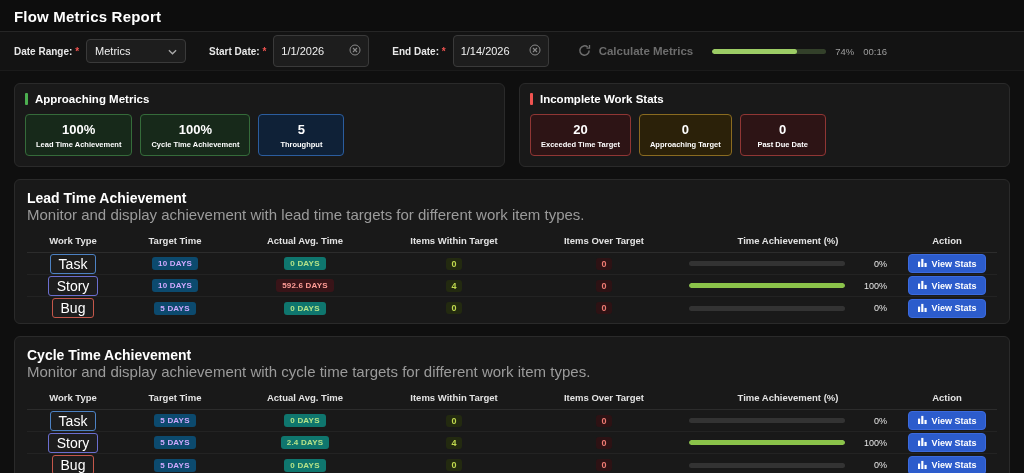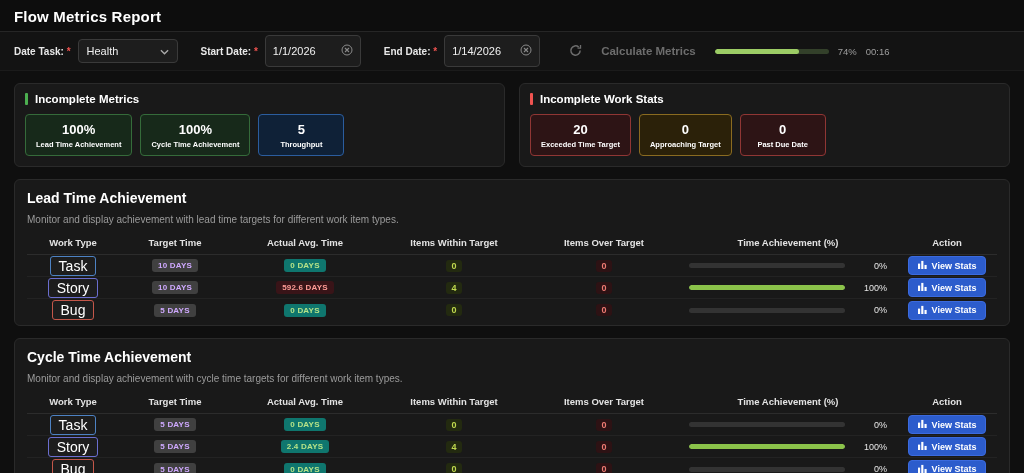--- a/index.html
+++ b/index.html
@@ -35,21 +35,21 @@
     display:flex; align-items:center; gap:5px;
     width:96px; height:32px; padding:0 7px;
     background:#1d1d1d; border:1px solid #3a3a3a; border-radius:4px;
   }
   .input-wrap input {
     background:transparent; border:none; outline:none;
     color:#f0f0f0; font-size:11px; width:100%; font-family:inherit;
   }
   .clear-btn { display:flex; align-items:center; background:none; border:none; cursor:pointer; padding:0; }
   .calc-btn {
-    display:flex; align-items:center; gap:19px;
+    display:flex; align-items:center; gap:8px;
     background:transparent; border:none;
     color:#6d6d6d; font-size:11.5px; font-weight:bold;
     margin-left:20px; cursor:default; font-family:inherit;
   }
   .tprogress {
     width:114px; height:5px; border-radius:3px;
     background:#33402a; overflow:hidden; margin-left:10px;
   }
   .tprogress .fill { height:100%; background:#9ccc65; border-radius:3px; width:0; }
   .meta { font-size:9.5px; color:#9e9e9e; }
@@ -68,41 +68,41 @@
   .card .val { font-size:13px; font-weight:bold; }
   .card .cl { font-size:7.5px; font-weight:bold; margin-top:3px; white-space:nowrap; }
   .card.green { background:#17291a; border-color:#356b3a; }
   .card.blue  { background:#0f2137; border-color:#2b5d9e; }
   .card.red   { background:#2d1415; border-color:#903634; }
   .card.amber { background:#2b2109; border-color:#8a6b20; }
 
   
   .table-panel { padding:10px 12px 4px; }
   .tp-title { font-size:14px; font-weight:bold; }
-  .tp-sub { font-size:10px; color:#9b9b9b; margin-top:8px; }
+  .tp-sub { font-size:15px; color:#9b9b9b; margin-top:0; }
   .grid { margin-top:8px; }
   .thead, .trow {
     display:grid;
     grid-template-columns:92px 112px 148px 150px 150px 218px 1fr;
     align-items:center;
   }
   .thead { border-bottom:1px solid #2c2c2c; padding:4px 0 6px; }
   .th { font-size:9.5px; font-weight:bold; color:#e3e3e3; text-align:center; }
   .trow { border-bottom:1px solid #232323; height:22px; }
   .trow:last-child { border-bottom:none; }
   .cell { display:flex; justify-content:center; align-items:center; }
   .wt {
     border:1px solid; border-radius:3px; font-size:14px; color:#fff;
     padding:1px 8px; background:rgba(255,255,255,0.02);
   }
   .wt-task  { border-color:#4d82c3; }
   .wt-story { border-color:#6b6ecf; }
   .wt-bug   { border-color:#c4574a; }
   .pill { font-size:8px; font-weight:bold; border-radius:3px; padding:2px 6px; letter-spacing:.2px; }
-  .pill-purple { background:#404040; color:#cfa9ff; }
+  .pill-purple { background:#0c4a6e; color:#cfa9ff; }
   .pill-green  { background:#0f766e; color:#b6e388; }
   .pill-red    { background:#391418; color:#ff9d97; }
   .count { font-size:9px; font-weight:bold; border-radius:3px; padding:1px 5px; min-width:15px; text-align:center; }
   .count-green { background:#232a10; color:#c0d94e; }
   .count-red   { background:#2d1214; color:#ef7b73; }
   .ach { display:flex; align-items:center; gap:10px; padding:0 10px; justify-content:flex-start; }
   .track { flex:1; height:5px; background:#333333; border-radius:3px; overflow:hidden; }
   .track .fill { height:100%; background:#8bc34a; border-radius:3px; width:0; }
   .pct { font-size:9px; color:#e6e6e6; width:32px; text-align:right; }
   .btn-view {
@@ -114,23 +114,23 @@
 </style>
 </head>
 <body>
 
 <header class="page-header">
   <h1>Flow Metrics Report</h1>
 </header>
 
 <div class="toolbar">
   <div class="group">
-    <span class="lbl"><span>Date Task:</span> <span class="req">*</span></span>
+    <span class="lbl"><span>Date Range:</span> <span class="req">*</span></span>
     <div class="select">
-      <span>Health</span>
+      <span>Metrics</span>
       <span>
         <svg width="9" height="6" viewBox="0 0 10 6">
             <path d="M1 1l4 4 4-4" stroke="#aaaaaa" stroke-width="1.5" fill="none"></path>
           </svg>
       </span>
     </div>
   </div>
 
   <div class="group" style="margin-left:14px;">
     <span class="lbl"><span>Start Date:</span> <span class="req">*</span></span>
@@ -178,21 +178,21 @@
   <span class="meta">74%</span>
   <span class="meta">00:16</span>
 </div>
 
 <div class="content">
 
   <div class="panels">
     <section class="panel metric-panel">
       <div class="panel-head">
         <span class="accent" style="background:#4caf50;"></span>
-        <span class="panel-title">Incomplete Metrics</span>
+        <span class="panel-title">Approaching Metrics</span>
       </div>
       <div class="cards">
         <div class="card green">
           <div class="val">100%</div>
           <div class="cl">Lead Time Achievement</div>
         </div>
         <div class="card green">
           <div class="val">100%</div>
           <div class="cl">Cycle Time Achievement</div>
         </div>

